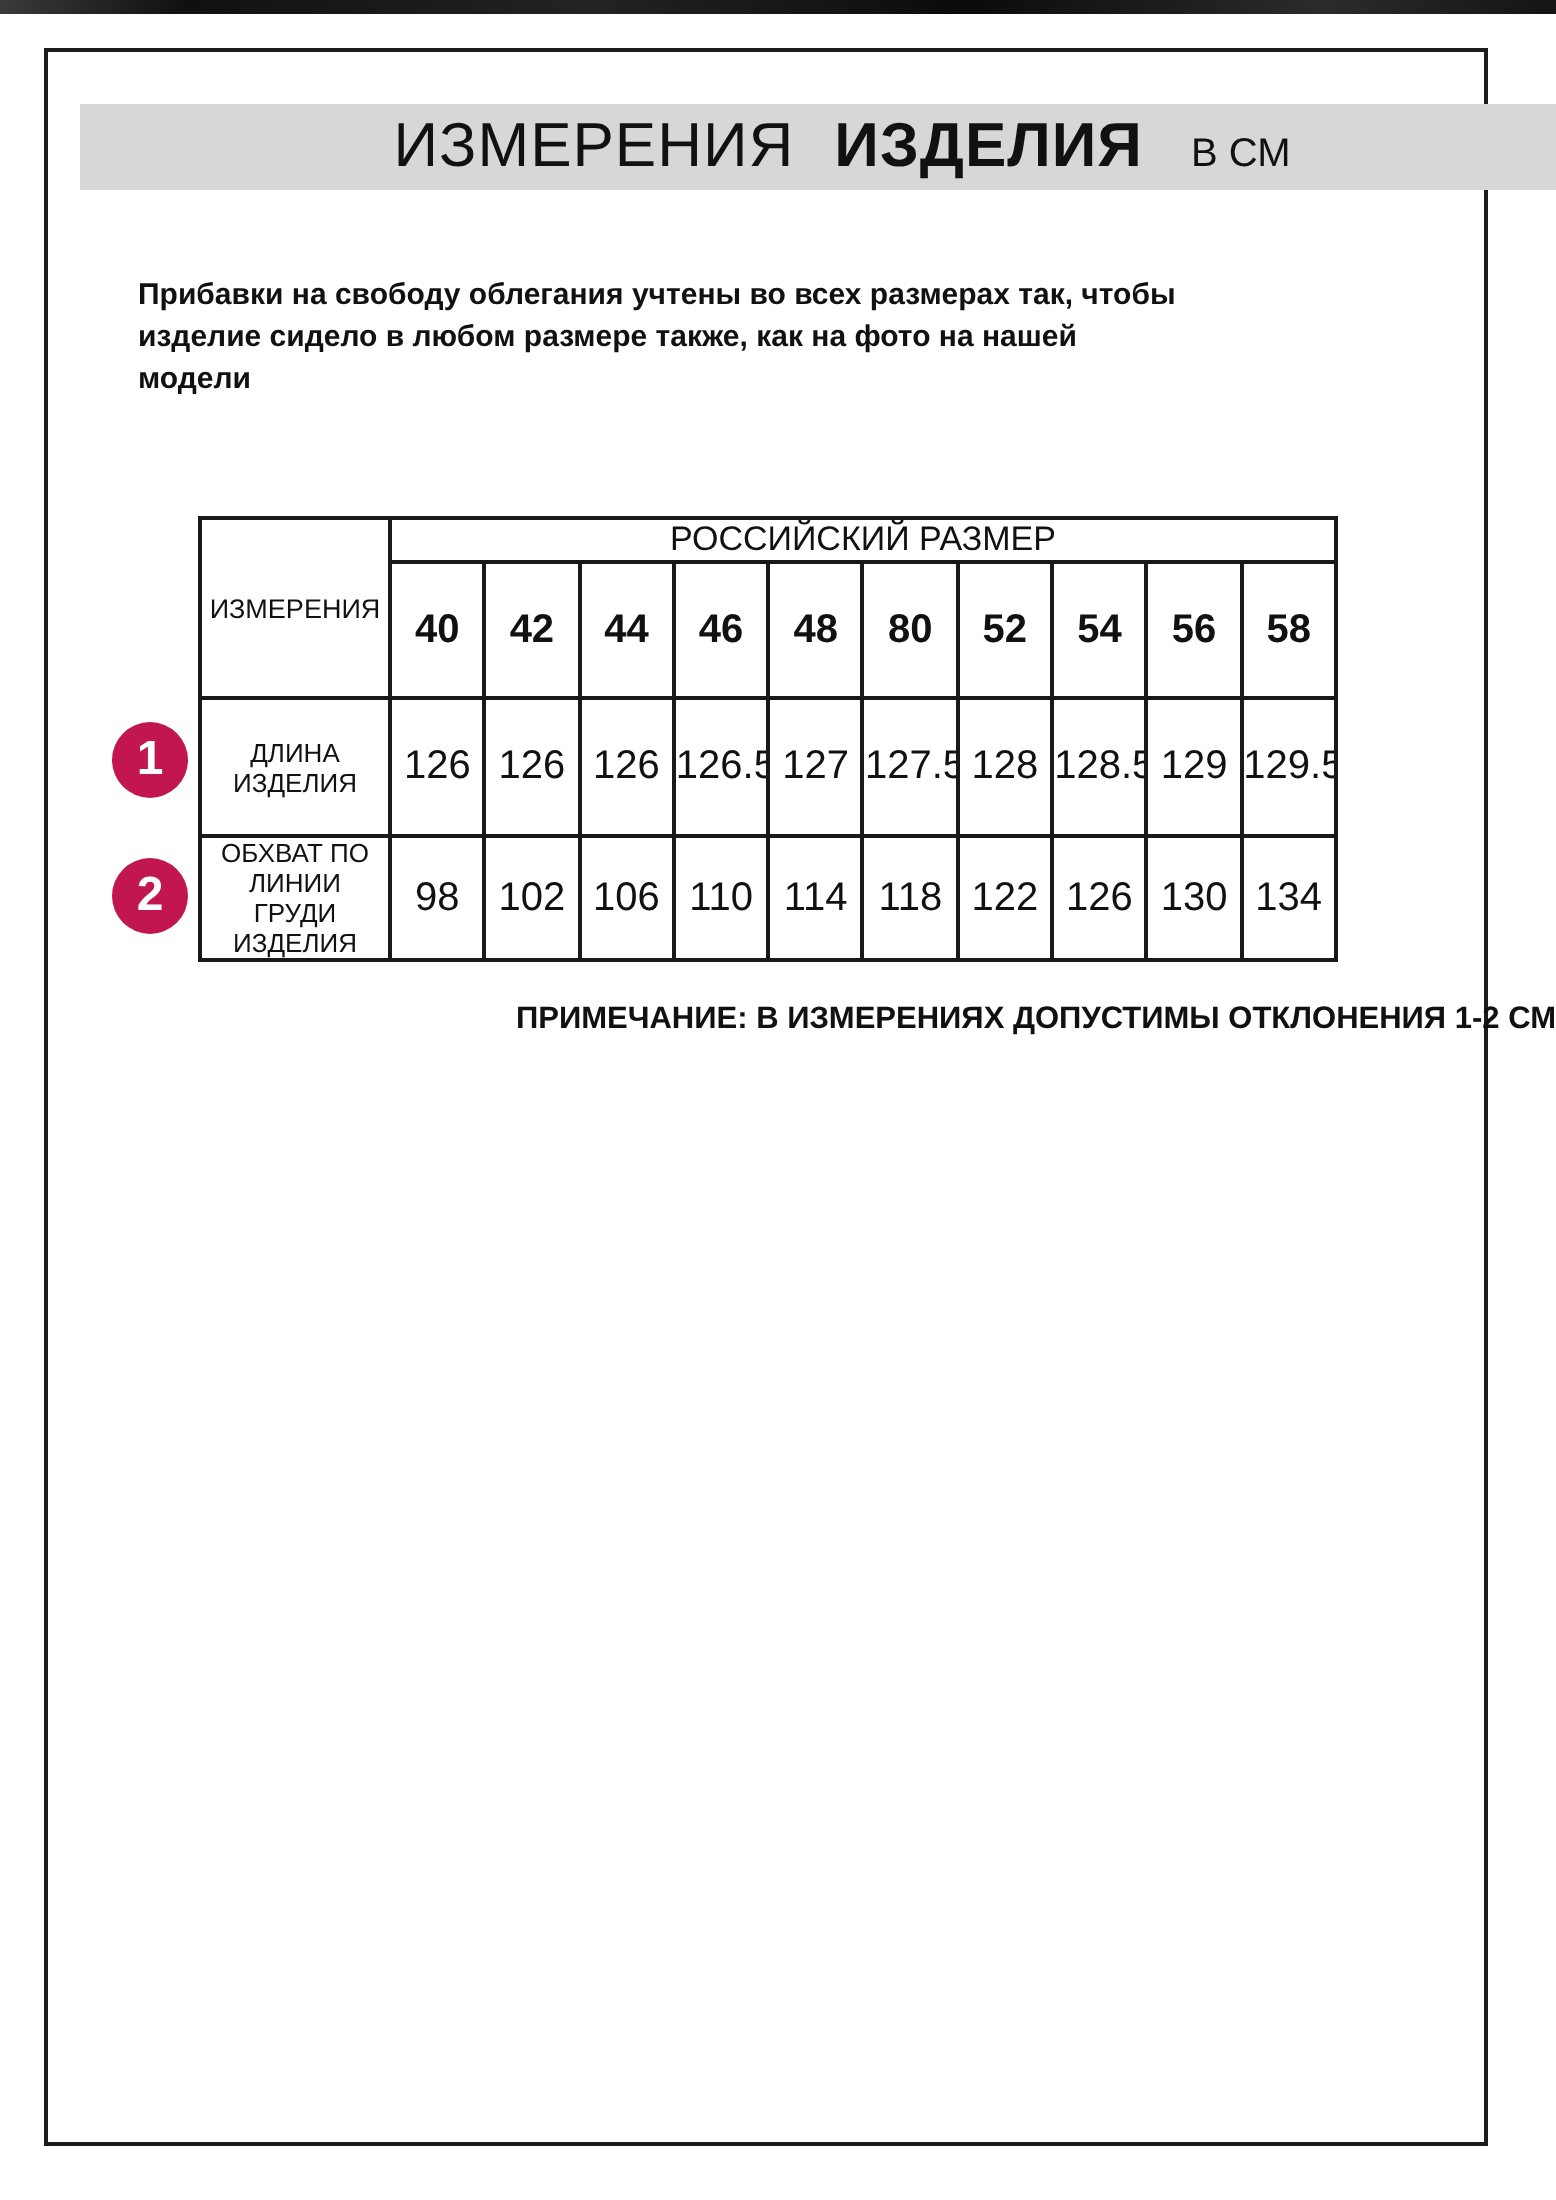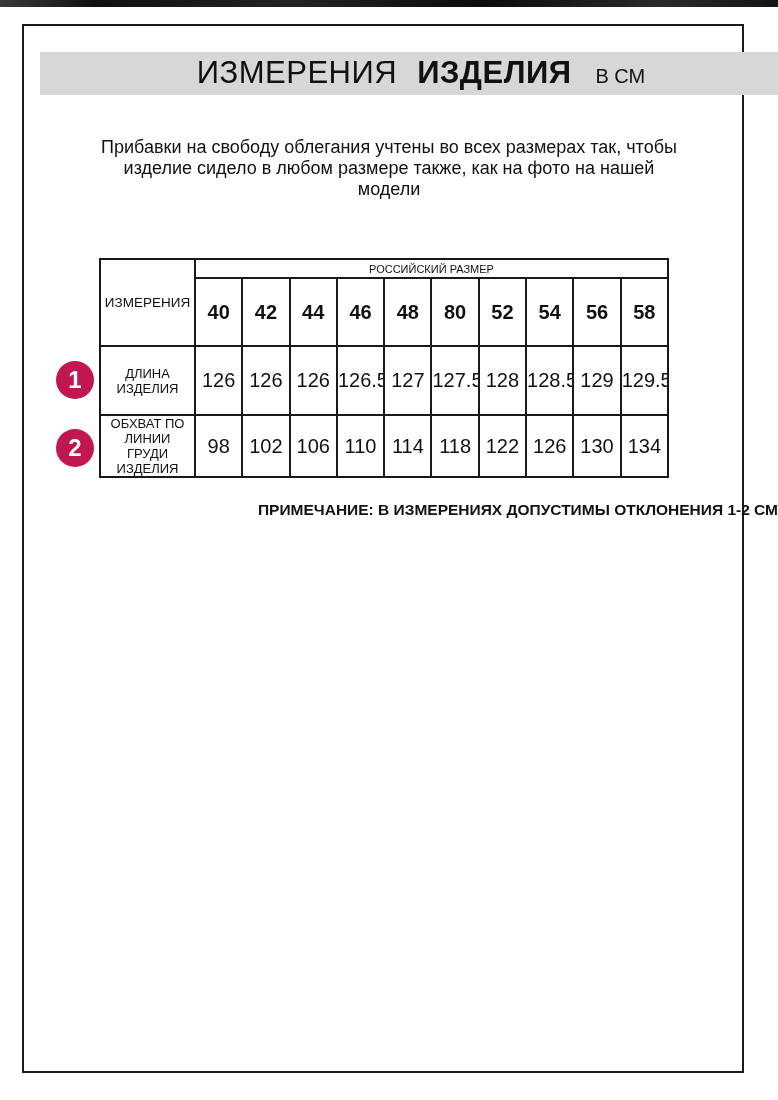--- a/index.html
+++ b/index.html
@@ -23,33 +23,34 @@
   }
   .title-word1 { font-size:31px; font-weight:400; letter-spacing:0.5px; }
   .title-word2 { font-size:31px; font-weight:700; margin-left:20px; letter-spacing:0.5px; }
   .title-unit  { font-size:20px; font-weight:400; margin-left:24px; }
   .article {
     position:absolute; left:0; top:107px; width:778px;
     text-align:center; font-size:23px; font-weight:400;
   }
   .description {
     position:absolute; left:69px; top:137px; width:640px;
-    text-align:center; font-size:18px; line-height:21px;
+    text-align:left; font-size:15px; line-height:21px;
     white-space:pre-line;
+    font-weight:bold;
   }
   table.size-table {
     position:absolute; left:99px; top:258px;
     border-collapse:collapse; table-layout:fixed; width:570px;
   }
   table.size-table td {
     border:2px solid #191919; text-align:center; vertical-align:middle;
     padding:0; overflow:hidden;
   }
   td.meas-h   { font-size:13.5px; }
-  td.rus-h    { font-size:11px; }
+  td.rus-h    { font-size:17px; }
   td.size-h   { font-size:20px; font-weight:700;margin-left:23px; }
   td.row-label{ font-size:13px; line-height:15px; white-space:pre-line; }
   td.value    { font-size:20px; }
   tr.hr1 { height:19px; }
   tr.hr2 { height:68px; }
   tr.dr1 { height:69px; }
   tr.dr2 { height:56px; }
   .circle {
     position:absolute; width:38px; height:38px; border-radius:50%;
     background:#c1164f; color:#ffffff;

